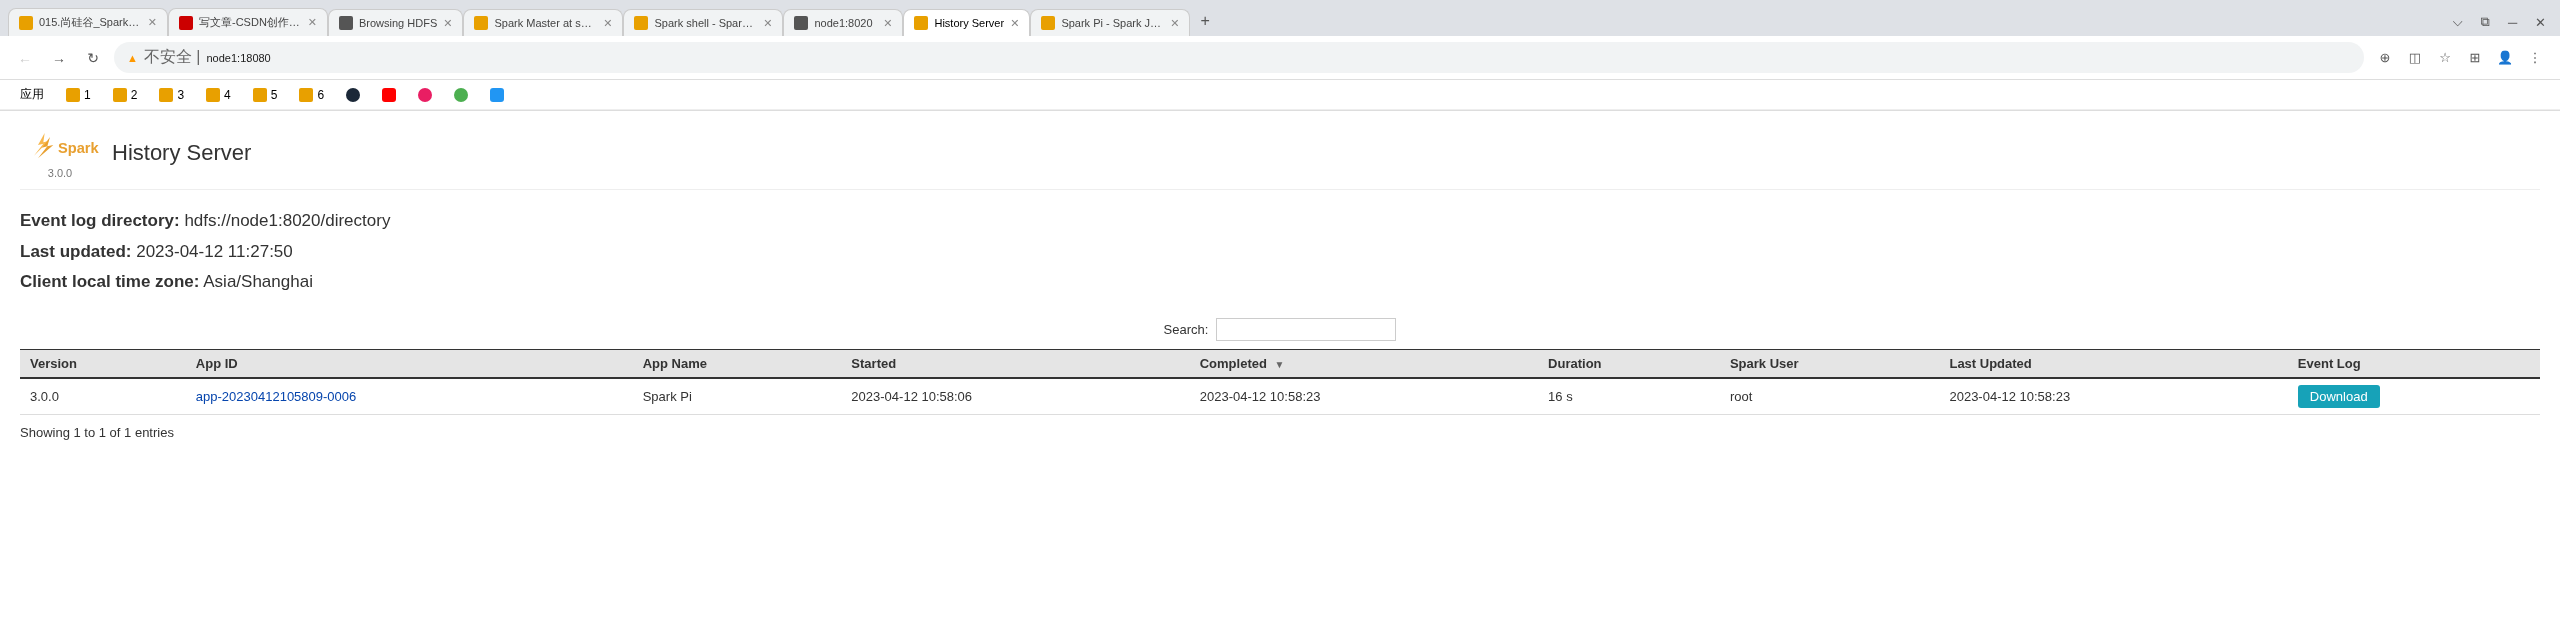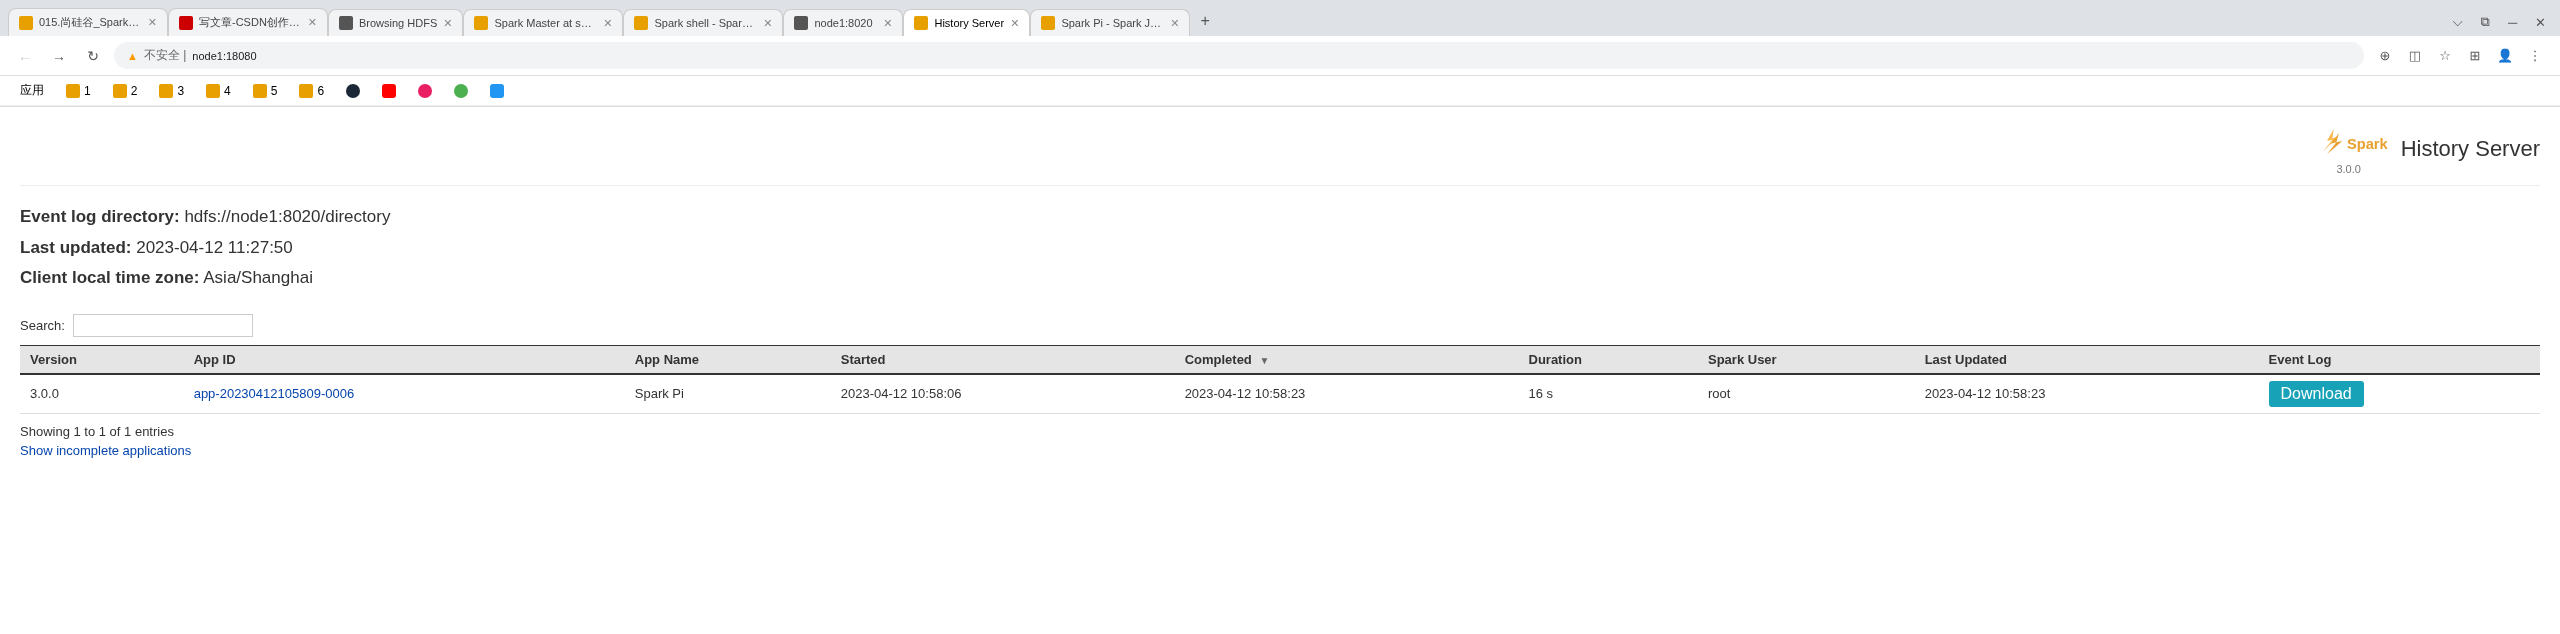--- a/index.html
+++ b/index.html
@@ -25,41 +25,41 @@
     .nav-actions { display: flex; gap: 4px; }
     .nav-action-btn { width: 26px; height: 26px; display: flex; align-items: center; justify-content: center; border-radius: 50%; cursor: pointer; color: #555; font-size: 13px; border: none; background: transparent; }
 
     .bookmarks-bar { display: flex; align-items: center; padding: 3px 12px; gap: 6px; background: #fff; border-bottom: 1px solid #eee; font-size: 12px; }
     .bookmark-item { display: flex; align-items: flex-end; gap: 4px; padding: 3px 8px; border-radius: 4px; cursor: pointer; color: #000000; white-space: nowrap; }
     .bk-icon { width: 14px; height: 14px; border-radius: 2px; background: #ddd; flex-shrink: 0; }
 
     
     .page-content { padding: 16px 20px; }
 
-    .page-header { display: flex; align-items: center; gap: 12px; margin-bottom: 16px; padding-bottom: 10px; border-bottom: 1px solid #eee; justify-content: flex-end; }
+    .page-header { display: flex; align-items: center; gap: 12px; margin-bottom: 16px; padding-bottom: 10px; border-bottom: 1px solid #eee; }
     .spark-logo { display: flex; flex-direction: column; align-items: center; }
     .spark-logo-svg { width: 80px; height: 40px; }
     .spark-version { font-size: 11px; color: #777; text-align: center; }
     .page-title { font-size: 22px; font-weight: normal; color: #333; }
 
     .info-section { margin-bottom: 20px; line-height: 1.8; font-size: 17px; }
     .info-label { font-weight: bold; }
 
-    .search-bar { display: flex; justify-content: flex-start; align-items: center; gap: 8px; margin-bottom: 8px; }
+    .search-bar { display: flex; justify-content: center; align-items: center; gap: 8px; margin-bottom: 8px; }
     .search-label { font-size: 13px; color: #333; }
     .search-input { border: 1px solid #ccc; padding: 3px 6px; font-size: 13px; width: 180px; outline: none; }
 
     
     .data-table { width: 100%; border-collapse: collapse; font-size: 13px; }
     .data-table th { text-align: left; padding: 6px 10px; border-bottom: 2px solid #333; border-top: 1px solid #333; font-weight: bold; background: #e5e5e5; white-space: nowrap; }
     .data-table td { padding: 6px 10px; border-bottom: 1px solid #ddd; vertical-align: middle; }
     .app-link { color: #0645ad; text-decoration: none; }
     .sort-icon { display: inline-block; margin-left: 4px; color: #666; font-size: 10px; }
 
-    .download-btn { background: #17a2b8; color: #fff; border: none; padding: 4px 12px; border-radius: 3px; cursor: pointer; font-size: 16px; }
+    .download-btn { background: #17a2b8; color: #fff; border: none; padding: 4px 12px; border-radius: 3px; cursor: pointer; font-size: 13px; }
 
     .table-footer { margin-top: 10px; font-size: 13px; color: #333; }
     .show-incomplete { color: #0645ad; text-decoration: none; display: block; margin-top: 4px; }
 
     .th-sort { cursor: pointer; user-select: none; }
   </style>
 </head>
 <body>
 
 <div class="browser-chrome">
@@ -113,21 +113,21 @@
       <span class="tab-ctrl-btn">✕</span>
     </div>
   </div>
 
   <div class="nav-bar">
     <button class="nav-btn disabled">←</button>
     <button class="nav-btn">→</button>
     <button class="nav-btn">↻</button>
     <div class="address-bar">
       <span class="address-icon">▲</span>
-      <span style="font-size:12px;color:#666;">不安全 |</span>
+      <span style="font-size:16px;color:#666;">不安全 |</span>
       <input class="address-text" value="node1:18080" readonly="" style="">
     </div>
     <div class="nav-actions">
       <button class="nav-action-btn">⊕</button>
       <button class="nav-action-btn">◫</button>
       <button class="nav-action-btn">☆</button>
       <button class="nav-action-btn">⊞</button>
       <button class="nav-action-btn">👤</button>
       <button class="nav-action-btn">⋮</button>
     </div>
@@ -280,16 +280,15 @@
         </td>
         <td>
           <button class="download-btn">Download</button>
         </td>
       </tr>
     </tbody>
   </table>
 
   <div class="table-footer">
     <span>Showing 1 to 1 of 1 entries</span>
-    <a class="show-incomplete" href="#">Show incomplete applications</a>
   </div>
 
 </div>
 
 </body></html>

